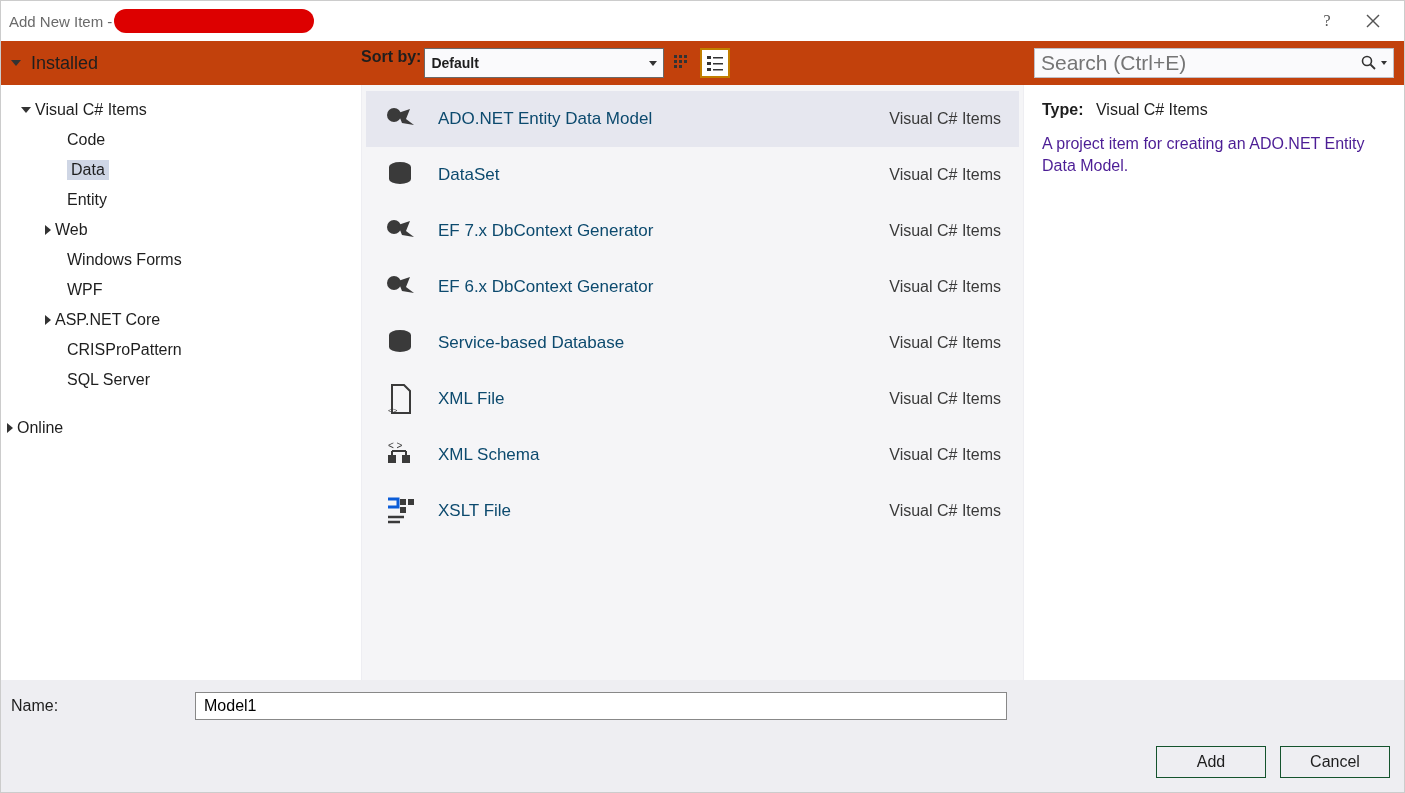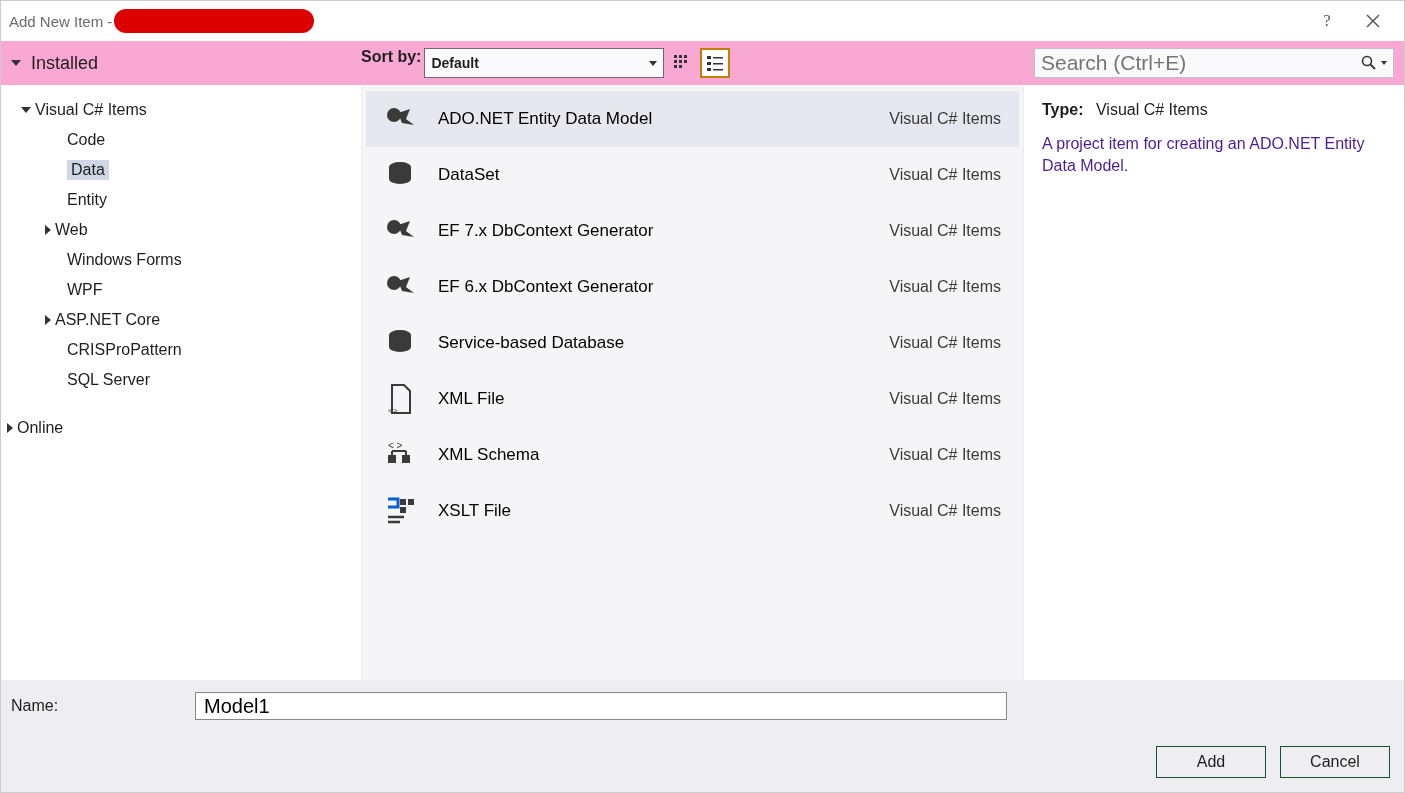--- a/index.html
+++ b/index.html
@@ -28,21 +28,21 @@
     }
     .titlebar-spacer { flex: 1; }
     .titlebar-btn {
       width: 46px; height: 32px; display: flex; align-items: center; justify-content: center;
       color: #555; font-size: 16px;
     }
     .titlebar-btn.help { font-family: Georgia, serif; }
     .titlebar-btn.close svg { width: 14px; height: 14px; }
     .toolbar {
       height: 44px;
-      background: #f9a8d4;
+      background: #c2410c;
       display: flex;
       align-items: center;
     }
     .toolbar-left {
       width: 360px; display: flex; align-items: center; padding-left: 10px; gap: 6px;
     }
     .tri {
       width: 0; height: 0; border-style: solid; display: inline-block;
     }
     .tri-down { border-width: 6px 5px 0 5px; border-color: #333 transparent transparent transparent; margin-right:4px;}
@@ -85,35 +85,35 @@
     .center {
       flex:1; background:#f5f5f7; border-left:1px solid #eeeef2; border-right:1px solid #eeeef2;
       padding: 6px 4px;
     }
     .item-row {
       height: 56px; display:flex; align-items:center; padding:0 14px; gap:18px;
       background:#f5f5f7;
     }
     .item-row.selected { background:#e6e7ef; }
     .item-icon { width:40px; height:40px; display:flex;align-items:center;justify-content:center;}
-    .item-name { flex:1; font-size:17px; color:#000000;}
+    .item-name { flex:1; font-size:17px; color:#0c4a6e;}
     .item-cat { font-size:16px; color:#3a3a3a; padding-right:4px;}
     .detail {
       width: 380px; padding: 16px 18px; font-size:16px; background:#fff;
     }
     .detail-type { margin-bottom: 14px; }
     .detail-type b { margin-right: 8px; }
     .detail-desc { line-height: 1.4; color:#4c1d95;}
     .footer {
       background:#eeeef2; padding: 12px 14px 14px 10px;
     }
     .name-row { display:flex; align-items:center; gap:14px; margin-bottom:26px;}
     .name-label { width:170px; font-size:16px; }
     .name-input {
-      width: 812px; height:28px; border:1px solid #888; background:#fff; padding:2px 8px; font-size:20px;
+      width: 812px; height:28px; border:1px solid #888; background:#fff; padding:2px 8px; font-size:16px;
     }
     .btn-row { display:flex; justify-content:flex-end; gap:14px; }
     .btn {
       width:110px; height:32px; border:1px solid #14532d; background:#eeeef2;
       display:flex;align-items:center;justify-content:center; font-size:16px; cursor:default;
     }
     svg { display:block; }
   </style>
 </head>
 <body>

